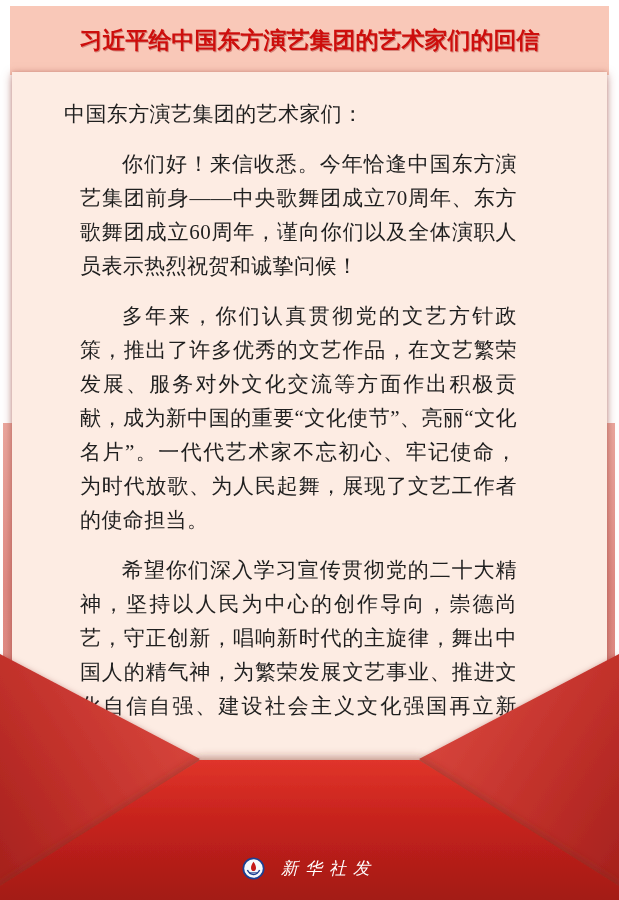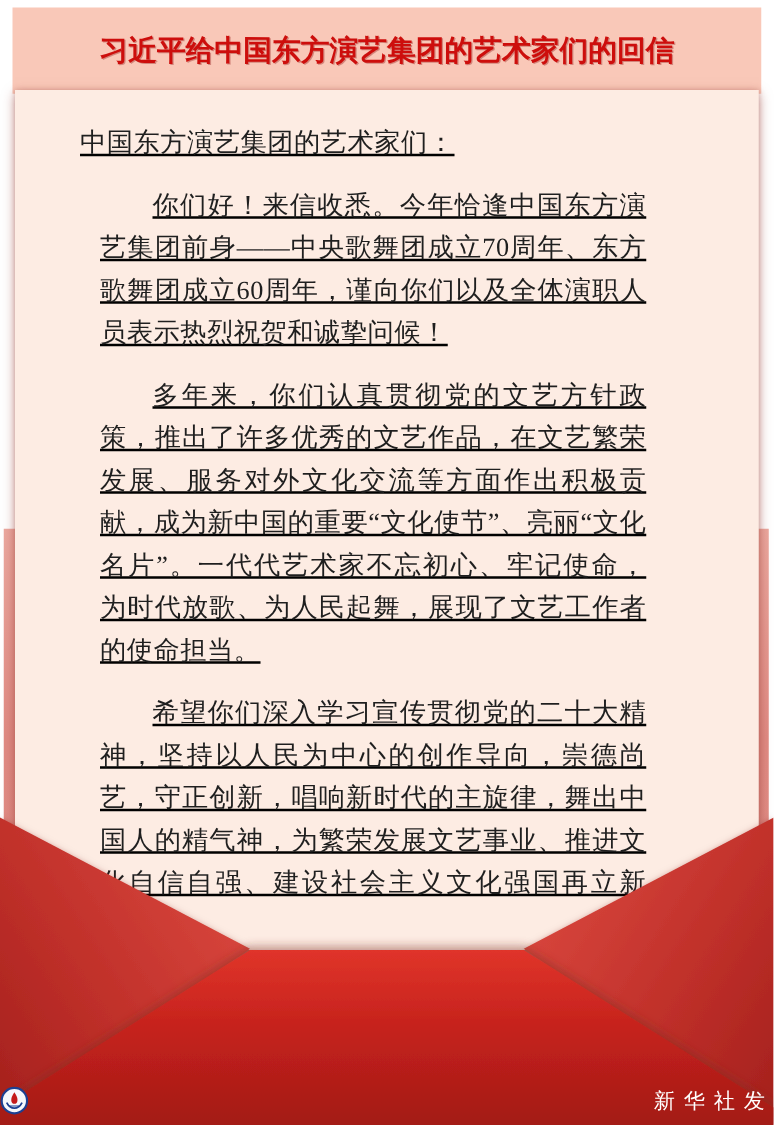--- a/index.html
+++ b/index.html
@@ -12,35 +12,35 @@
   .title{color:#cd0e0c;font-weight:bold;font-size:23px;letter-spacing:0px;
          text-shadow:1px 1px 0 rgba(140,10,10,.35);white-space:nowrap;}
 
   
   .env-back{position:absolute;left:3px;right:4px;top:423px;bottom:0;
             background:linear-gradient(to bottom,#eba89f 0%,#e08b84 35%,#e28e87 100%);}
 
   
   .paper{position:absolute;left:12px;right:12px;top:72px;height:688px;background:#fdece3;
          box-shadow:0 3px 9px rgba(150,60,50,.5),0 0 4px rgba(170,90,80,.35);
-         padding:25px 74px 0 52px;box-sizing:border-box;text-decoration:underline;}
+         padding:25px 74px 0 52px;box-sizing:border-box;}
   .body-text{font-size:21px;line-height:34px;color:#1f1f1f;text-align:justify;letter-spacing:.4px;}
   .salutation{margin:0;}
   .para{margin:16px;text-indent:2em;}
   .signature{margin:6px 69px 0 0;text-align:right;font-size:46px;line-height:56px;color:#111;
              transform:rotate(-2deg);transform-origin:right center;}
   .date{margin:2px 51px 0 0;text-align:right;font-size:20px;line-height:30px;color:#111;
         letter-spacing:1px;}
 
   
   .flaps{position:absolute;left:0;top:600px;width:619px;height:300px;display:block;}
 
   
-  .credit{position:absolute;left:0;right:0;bottom:8px;display:flex;align-items:center;
-          justify-content:space-between;gap:9px;z-index:5;}
+  .credit{position:absolute;left:0;right:0;bottom:20px;display:flex;align-items:center;
+          justify-content:center;gap:9px;z-index:5;font-style:italic;}
   .logo{width:23px;height:23px;display:inline-block;}
   .credit-text{color:#ffffff;font-size:17px;letter-spacing:7px;text-indent:7px;white-space:nowrap;}
 </style>
 </head>
 <body>
 
 <div class="page">
 
   <div class="banner">
     <span class="title">习近平给中国东方演艺集团的艺术家们的回信</span>

